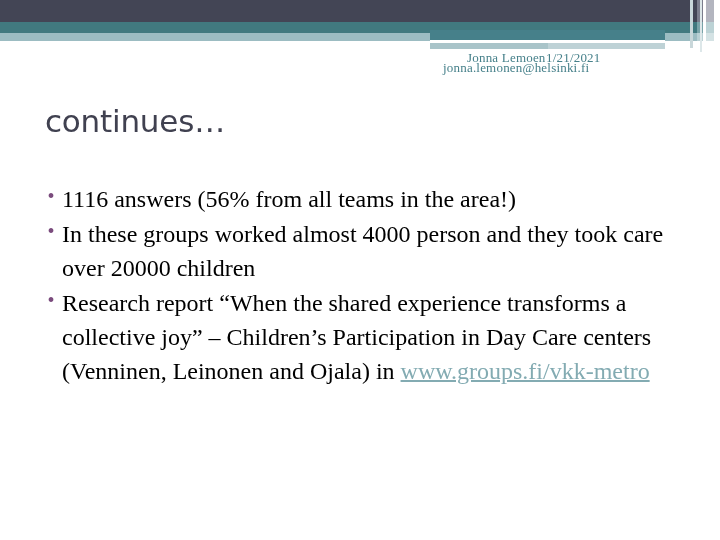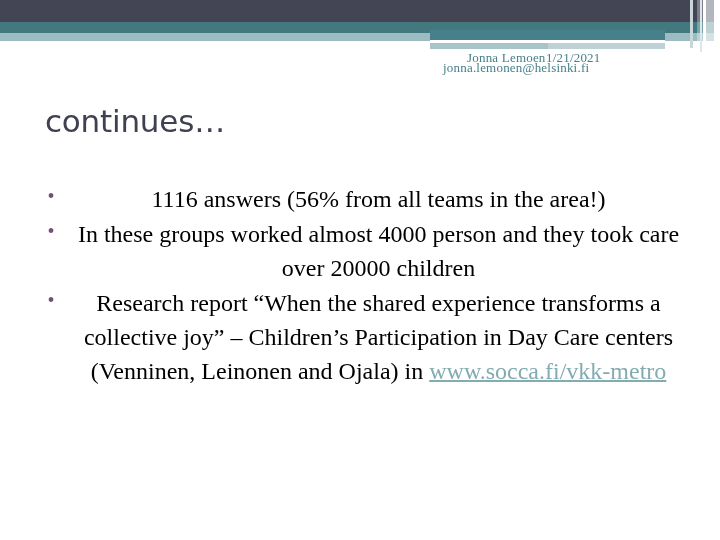--- a/index.html
+++ b/index.html
@@ -219,21 +219,20 @@
     flex: 0 0 auto;
     width: 22px;
     color: #7a4b7d;
     font-size: 20px;
     line-height: 1.42;
     text-align: center;
     user-select: none;
   }
   .bullet-text {
     flex: 1 1 auto;
-    text-align: center;
   }
   .link {
     color: #83abb2;
     text-decoration: underline;
     text-underline-offset: 1px;
   }
 </style>
 </head>
 <body>
 
@@ -276,18 +275,18 @@
       <span class="bullet-text">1116 answers (56% from all teams in the area!)</span>
     </div>
 
     <div class="bullet">
       <span class="bullet-marker">•</span>
       <span class="bullet-text">In these groups worked almost 4000 person and they took care over 20000 children</span>
     </div>
 
     <div class="bullet">
       <span class="bullet-marker">•</span>
-      <span class="bullet-text"><span>Research report  “When the shared experience transforms a collective joy” – Children’s Participation in Day Care centers  (Venninen, Leinonen and Ojala) in </span><a class="link" href="#">www.socca.fi/vkk-metro</a></span>
+      <span class="bullet-text"><span>Research report  “When the shared experience transforms a collective joy” – Children’s Participation in Day Care centers  (Venninen, Leinonen and Ojala) in </span><a class="link" href="#">www.groups.fi/vkk-metro</a></span>
     </div>
 
   </div>
 
 </div>
 
 </body></html>

